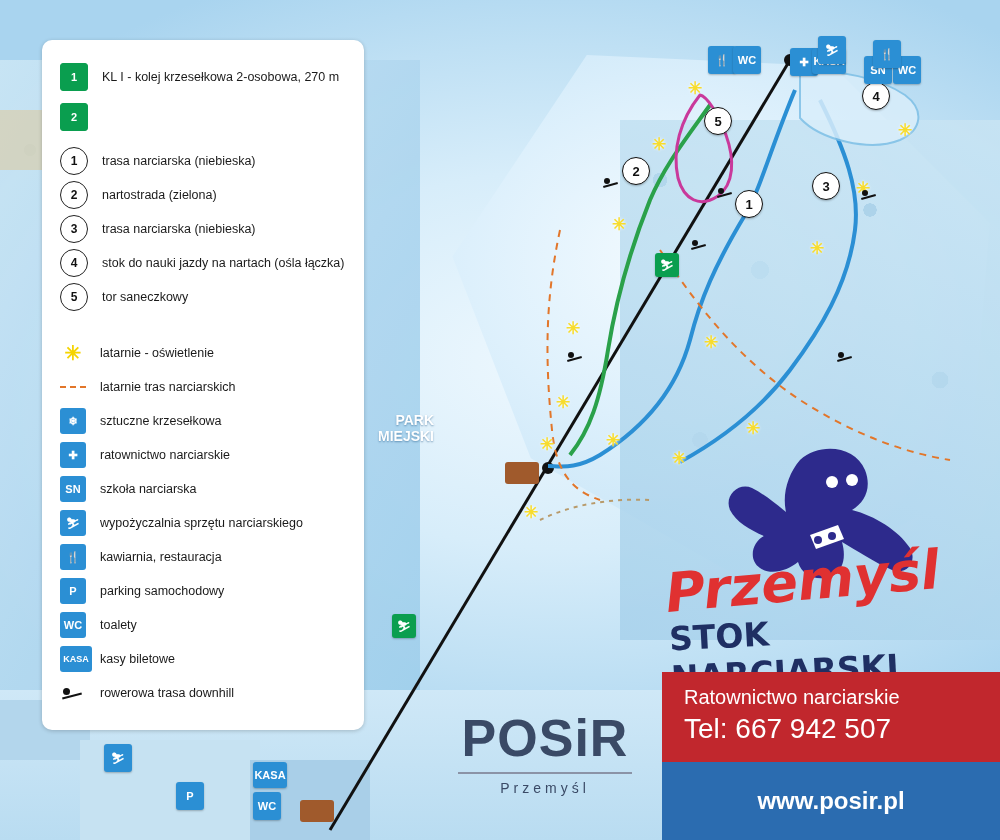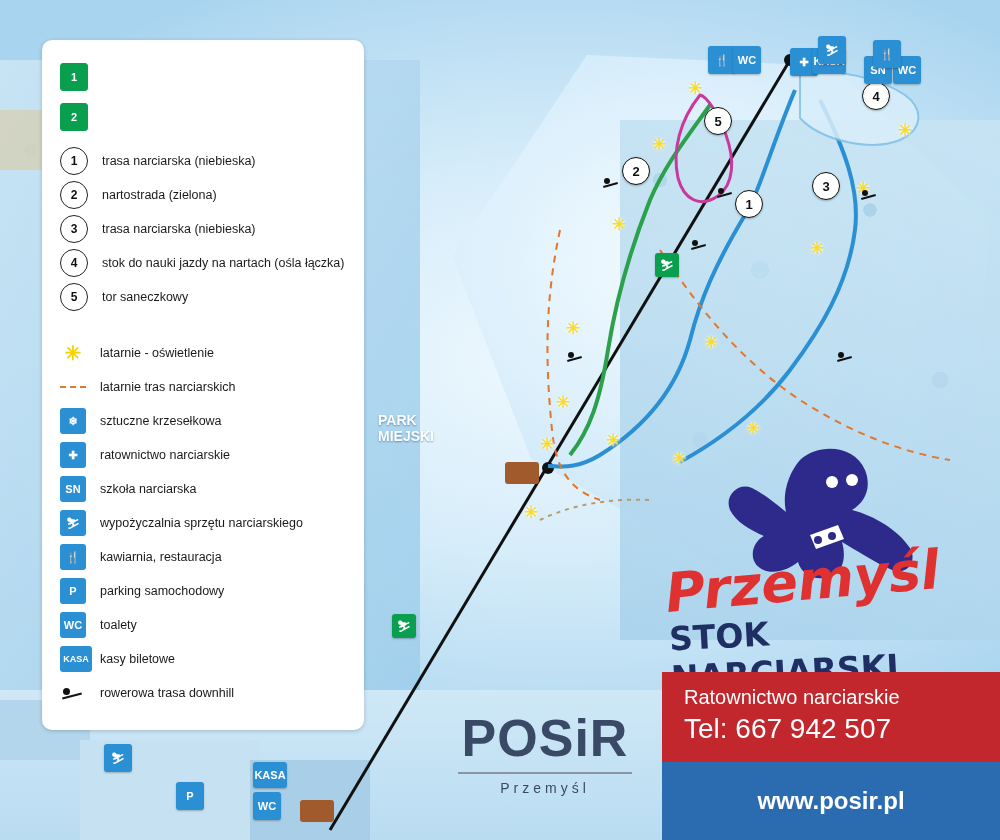--- a/index.html
+++ b/index.html
@@ -137,21 +137,21 @@
 
     <path d="M700,95 C680,120 672,150 678,178 C684,200 700,208 718,196 C734,184 735,160 726,135 C718,112 706,96 700,95 Z" fill="none" stroke="#c9399b" stroke-width="3"></path>
 
     <path d="M560,230 C545,300 545,360 552,430 C556,470 570,490 600,500" fill="none" stroke="#e2762a" stroke-width="2" stroke-dasharray="7 6"></path>
     <path d="M660,250 C700,310 740,360 800,400 C850,432 900,452 950,460" fill="none" stroke="#e2762a" stroke-width="2" stroke-dasharray="7 6"></path>
     <path d="M540,520 C570,505 610,498 650,500" fill="none" stroke="#b89a6a" stroke-width="2" stroke-dasharray="4 5"></path>
 
     <path d="M800,70 C840,70 880,78 905,95 C925,110 922,130 900,140 C870,152 820,140 800,118 Z" fill="#d9eefb" stroke="#7fc0e6" stroke-width="2" opacity=".85"></path>
   </svg>
 
-  <div class="park-label" style="left:378px;top:412px;white-space:pre-line;">PARK
+  <div class="park-label" style="left:378px;top:412px;white-space:pre-line;text-align:right;">PARK
 MIEJSKI</div>
 
   <div class="marker m-num" style="left:735px;top:190px;">1</div>
   <div class="marker m-num" style="left:622px;top:157px;">2</div>
   <div class="marker m-num" style="left:812px;top:172px;">3</div>
   <div class="marker m-num" style="left:862px;top:82px;">4</div>
   <div class="marker m-num" style="left:704px;top:107px;">5</div>
 
   <div class="marker m-sq" style="left:708px;top:46px;">🍴</div>
   <div class="marker m-sq" style="left:733px;top:46px;">WC</div>
@@ -192,20 +192,21 @@
   <div class="m-dh" style="left:690px;top:238px;"></div>
   <div class="m-dh" style="left:716px;top:186px;"></div>
   <div class="m-dh" style="left:566px;top:350px;"></div>
   <div class="m-dh" style="left:836px;top:350px;"></div>
   <div class="m-dh" style="left:860px;top:188px;"></div>
 
   <div class="legend">
 
     <div class="legend-row" style="margin-top:20px;">
       <div class="ico ico-green">1</div>
+      <div class="lbl">KL I - kolej krzesełkowa 2-osobowa, 270 m</div>
     </div>
     <div class="legend-row" style="margin-top:6px;">
       <div class="ico ico-green">2</div>
     </div>
 
     <div class="legend-row" style="margin-top:10px;">
       <div class="ico-circ">1</div>
       <div class="lbl">trasa narciarska (niebieska)</div>
     </div>
     <div class="legend-row">

